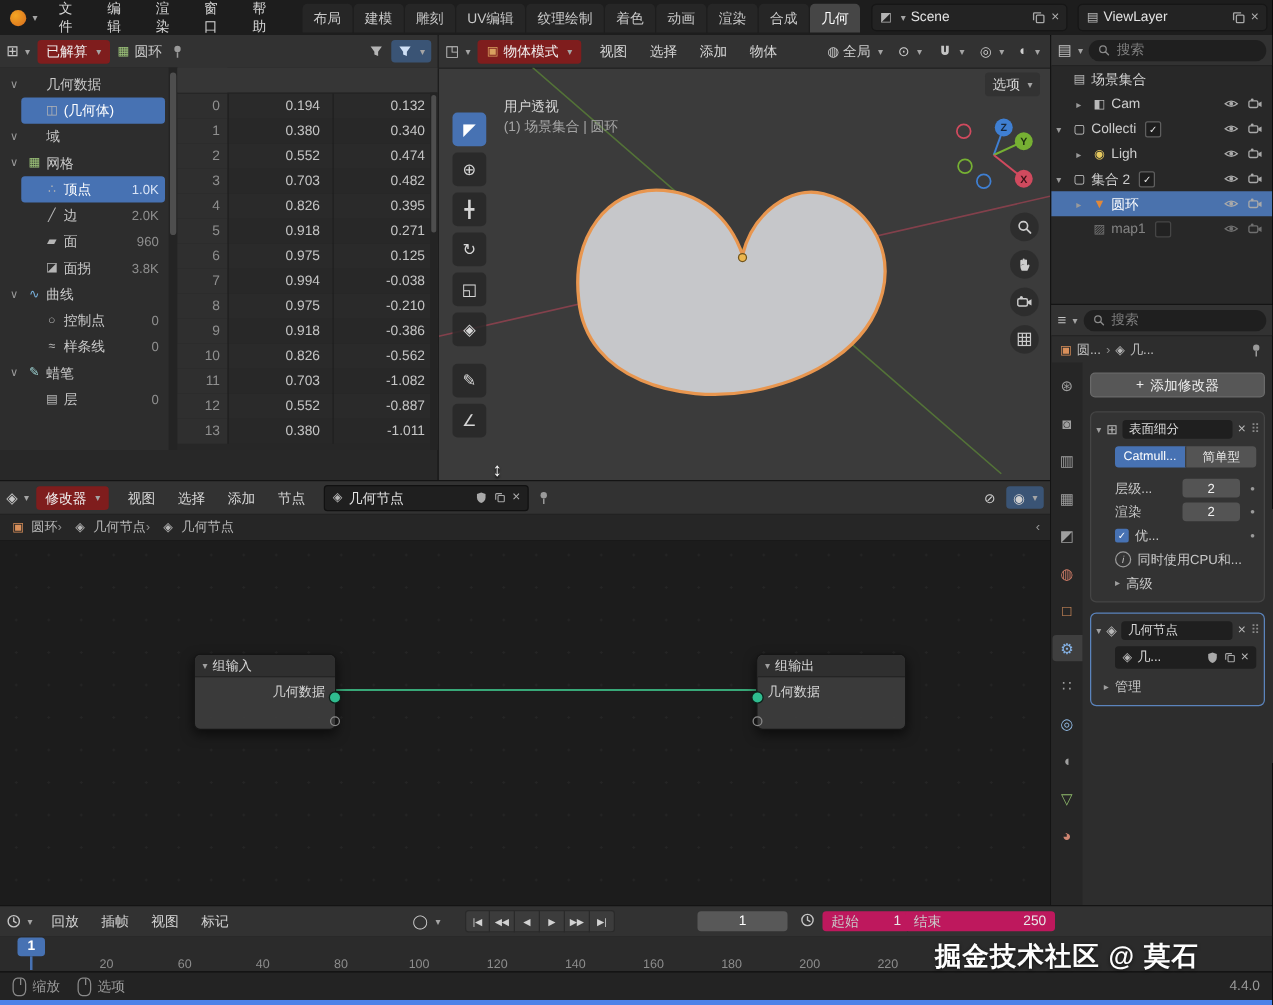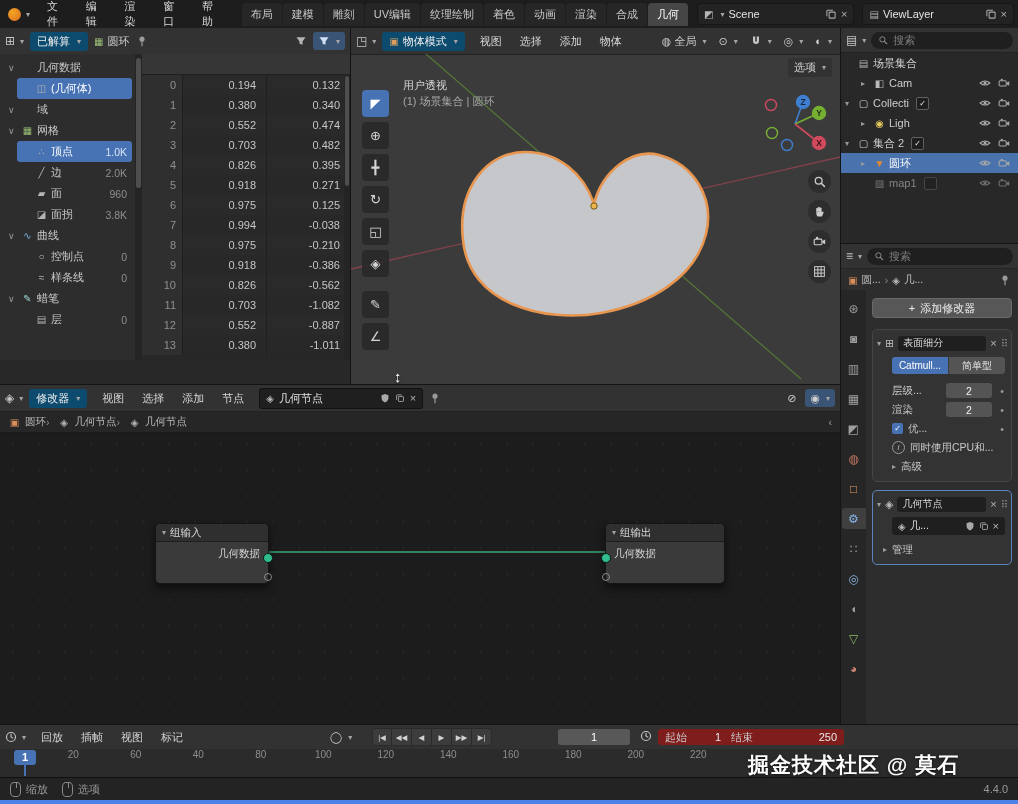--- a/index.html
+++ b/index.html
@@ -19,21 +19,21 @@
   .wstab{padding:4px 9px;margin-right:1px;background:#262626;border-radius:4px 4px 0 0;color:#c9c9c9;white-space:nowrap}
   .wstab[data-active="true"]{background:#464646;color:#fff}
   .tbwidget{display:flex;align-items:center;gap:4px;background:#232323;border:1px solid #161616;
             border-radius:4px;height:20px;padding:0 6px;margin-left:8px;color:#e3e3e3}
   .tbwidget .gl{color:#b5b5b5;font-size:10px}
   .xgl{color:#b0b0b0;font-size:11px}
   
   .ehdr{height:26px;background:#323232;display:flex;align-items:center;padding:0 5px;gap:6px;
         border-bottom:1px solid #222;}
   .etype{display:flex;align-items:center;gap:2px;color:#c5c5c5;font-size:12px}
-  .pill{display:flex;align-items:center;gap:4px;background:#0c4a6e;border-radius:3px;height:19px;padding:0 7px;color:#efefef}
+  .pill{display:flex;align-items:center;gap:4px;background:#7f1d1d;border-radius:3px;height:19px;padding:0 7px;color:#efefef}
   .hbtn{display:flex;align-items:center;gap:3px;color:#cfcfcf;padding:0 3px}
   .hbtn.blue{background:#3a5475;border-radius:3px;height:18px;padding:0 5px}
   
   #spreadsheet{position:absolute;left:0;top:28px;width:350px;height:356px;background:#282828}
   .ssbody{position:absolute;top:26px;bottom:24px;left:0;right:0;display:flex}
   .sstree{width:150px;background:#2d2d2d;padding-top:3px;overflow:hidden}
   .ssrow{height:21px;display:flex;align-items:center;gap:3px;padding:0 5px;margin:0 3px;border-radius:3px;color:#c9c9c9;white-space:nowrap}
   .ssrow[data-kind="item"]{margin-left:17px}
   .ssrow[data-selected="true"]{background:#4772b3;color:#fff}
   .ssrow .chev{width:10px;color:#9a9a9a;font-size:9px}
@@ -199,26 +199,26 @@
          border-bottom:1px solid #222}
   .autokey{position:absolute;left:330px;display:flex;align-items:center;gap:3px;color:#cfcfcf}
   .transport{position:absolute;left:372px;display:flex}
   .tbtn{width:20px;height:18px;background:#3c3c3c;border:1px solid #2a2a2a;border-left:none;color:#d2d2d2;
         font-size:7.5px;display:flex;align-items:center;justify-content:center;padding:0;font-family:inherit}
   .tbtn:first-child{border-left:1px solid #2a2a2a;border-radius:3px 0 0 3px}
   .tbtn:last-child{border-radius:0 3px 3px 0}
   .framefield{position:absolute;left:558px;width:72px;height:16px;background:#585858;border-radius:3px;
               display:flex;align-items:center;justify-content:center;color:#fff}
   .tlclock{position:absolute;left:640px;top:5px;color:#c5c5c5}
-  .sefield{position:absolute;height:16px;background:#7f1d1d;border-radius:3px;display:flex;align-items:center;
+  .sefield{position:absolute;height:16px;background:#be185d;border-radius:3px;display:flex;align-items:center;
            padding:0 7px;gap:6px;color:#e8e8e8}
   .sefield .lab{color:#c9c9c9}
   .sefield .val{margin-left:auto}
   .ruler{position:absolute;left:0;top:24px;width:1018px;height:28px;background:#2b2b2b;border-bottom:1px solid #1e1e1e}
-  .rlabels{position:absolute;left:42px;top:0;height:100%;display:flex;align-items:flex-start}
+  .rlabels{position:absolute;left:54px;top:0;height:100%;display:flex;align-items:flex-end}
   .rlabel{width:62.5px;text-align:center;color:#8d8d8d;font-size:10px}
   .playhead{position:absolute;left:14px;top:1px;width:22px;text-align:center}
   .pbadge{display:block;height:15px;line-height:15px;background:#4772b3;border-radius:3px;color:#fff;font-weight:bold}
   .playhead::after{content:"";display:block;width:2px;height:11px;background:#4772b3;margin:0 auto}
   
   #statusbar{position:absolute;left:0;top:777px;width:1018px;height:23px;background:#232323;border-top:1px solid #101010;
              display:flex;align-items:center;padding:0 10px;gap:14px;color:#9a9a9a;box-sizing:border-box}
   .skey{display:flex;align-items:center;gap:5px}
   .mouse{width:9px;height:13px;border:1px solid #8a8a8a;border-radius:4px/5px;position:relative;display:inline-block}
   .mouse::after{content:"";position:absolute;left:50%;top:0;width:1px;height:5px;background:#8a8a8a}

